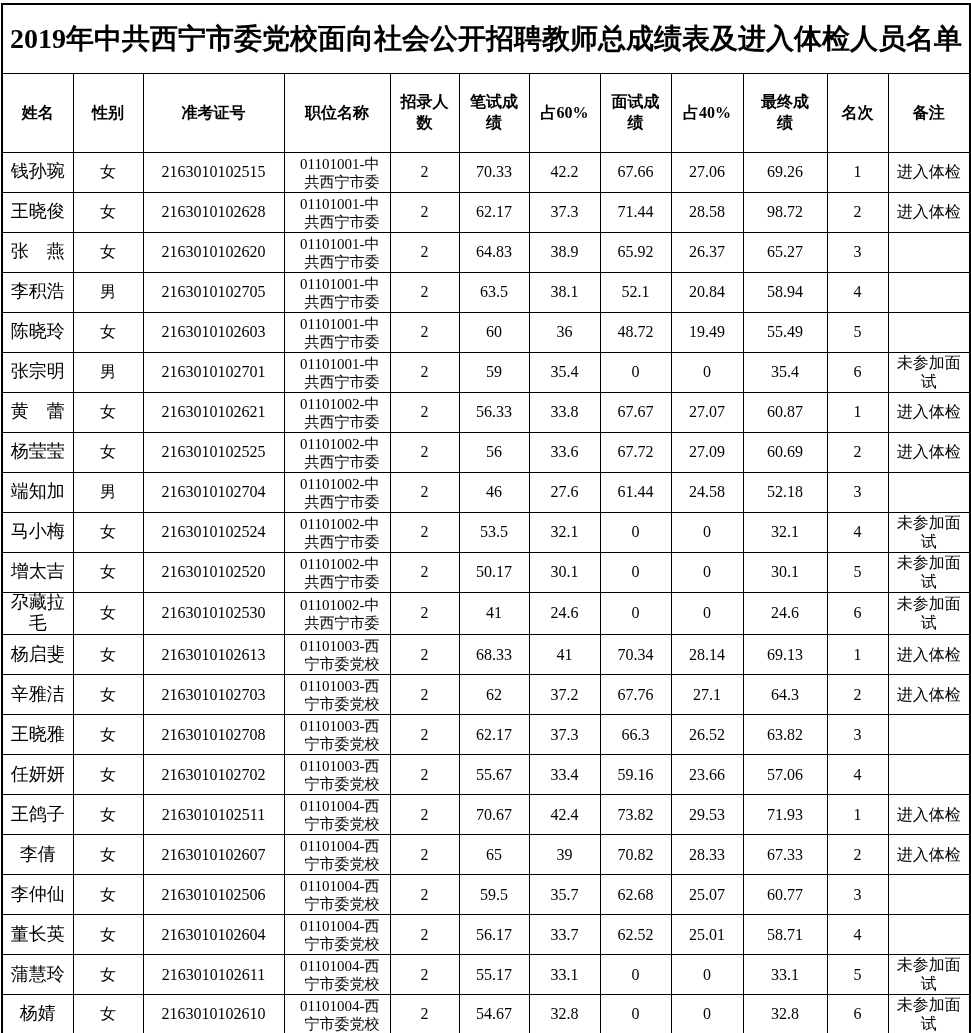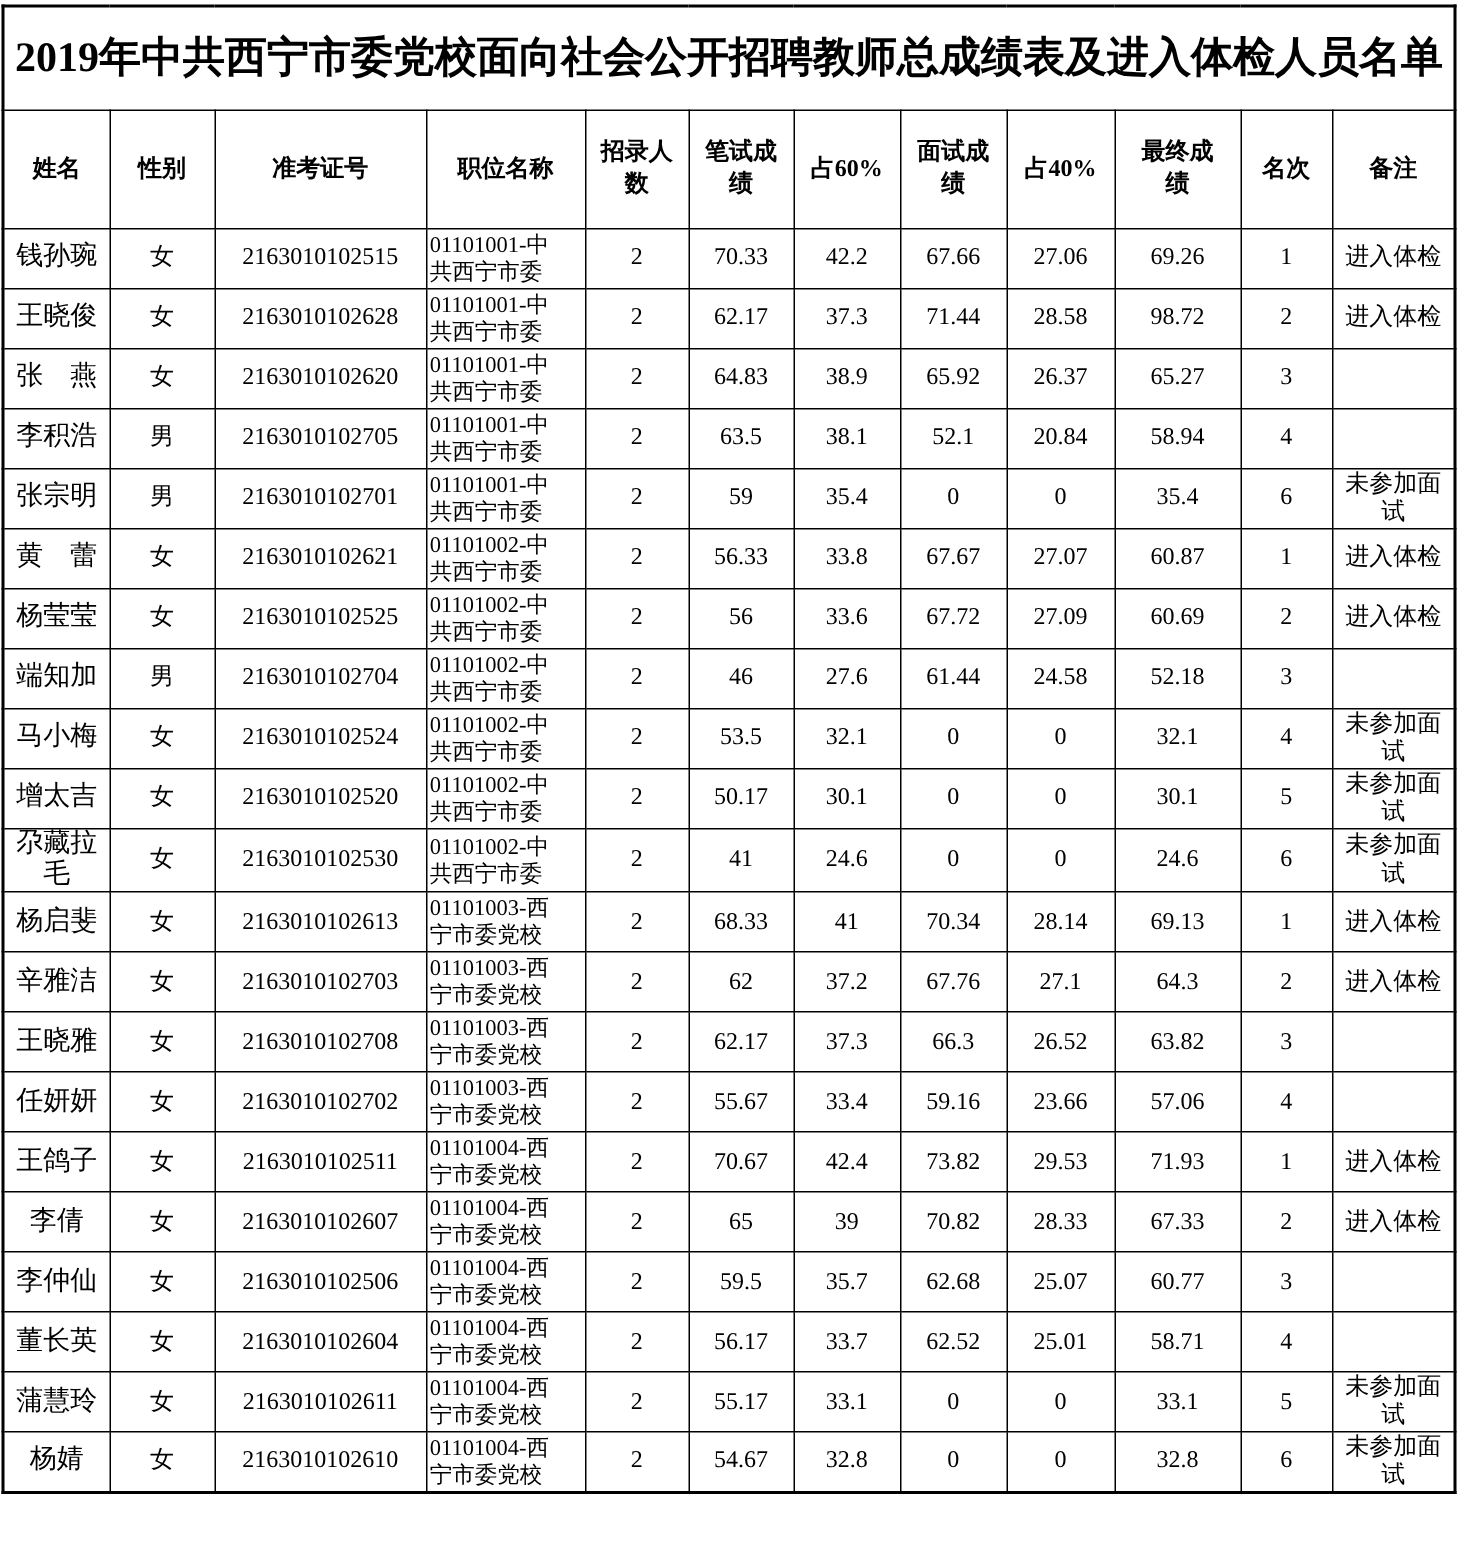--- a/index.html
+++ b/index.html
@@ -60,21 +60,21 @@
   td {
     font-size: 16px;
     text-align: center;
     line-height: 1.15;
   }
   td.c0 {
     font-size: 18px;
     font-family: Liberation Mono, monospace;
   }
   td.pos {
-    text-align: left;
+    text-align: right;
     font-size: 15px;
     padding: 0 10px 0 2px;
     word-break: break-all;
     line-height: 1.2;
   }
   td.remark {
     padding: 0 5px;
     word-break: break-all;
     line-height: 1.15;
     text-align: center;
@@ -173,20 +173,34 @@
           <td class="c4">2</td>
           <td class="c5">63.5</td>
           <td class="c6">38.1</td>
           <td class="c7">52.1</td>
           <td class="c8">20.84</td>
           <td class="c9">58.94</td>
           <td class="c10">4</td>
           <td class="c11 remark"></td>
         </tr>
         <tr class="data-row">
+          <td class="c0">陈晓玲</td>
+          <td class="c1">女</td>
+          <td class="c2">2163010102603</td>
+          <td class="c3 pos">01101001-中共西宁市委</td>
+          <td class="c4">2</td>
+          <td class="c5">60</td>
+          <td class="c6">36</td>
+          <td class="c7">48.72</td>
+          <td class="c8">19.49</td>
+          <td class="c9">55.49</td>
+          <td class="c10">5</td>
+          <td class="c11 remark"></td>
+        </tr>
+        <tr class="data-row">
           <td class="c0">张宗明</td>
           <td class="c1">男</td>
           <td class="c2">2163010102701</td>
           <td class="c3 pos">01101001-中共西宁市委</td>
           <td class="c4">2</td>
           <td class="c5">59</td>
           <td class="c6">35.4</td>
           <td class="c7">0</td>
           <td class="c8">0</td>
           <td class="c9">35.4</td>

